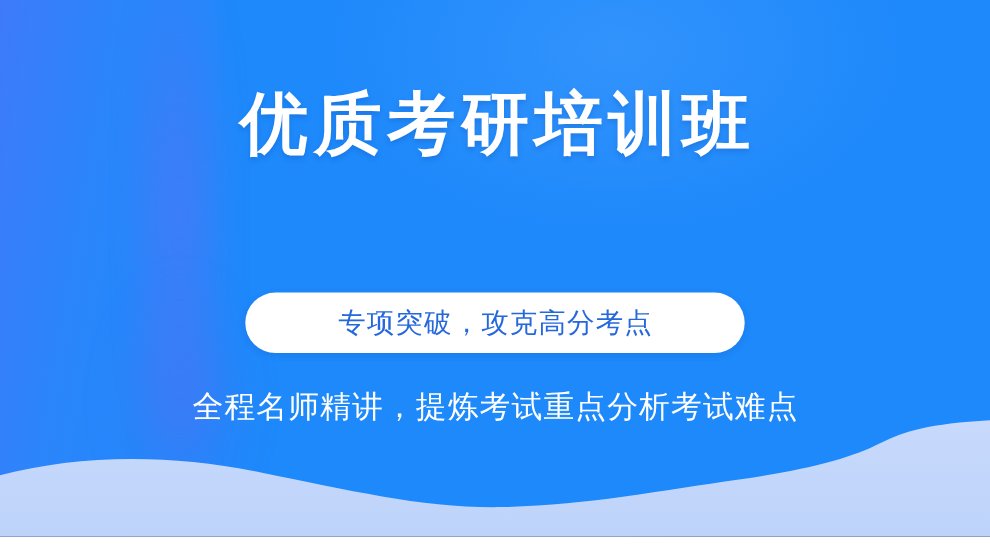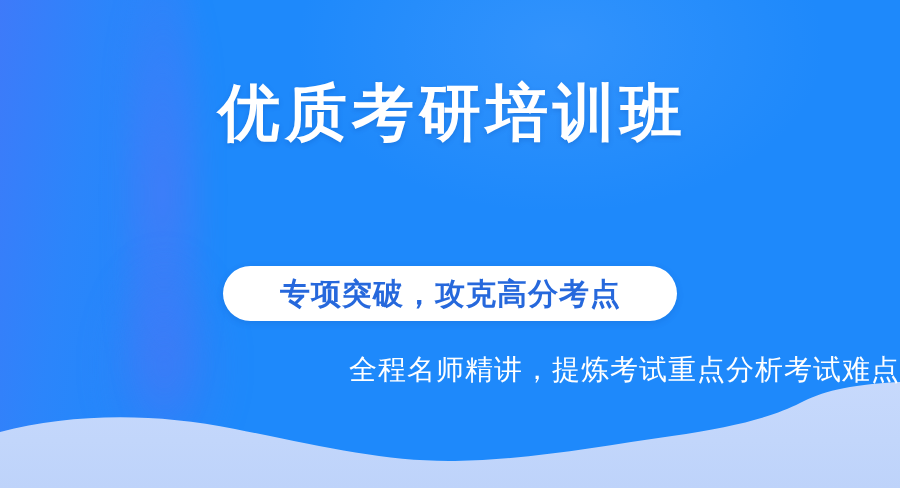--- a/index.html
+++ b/index.html
@@ -147,35 +147,35 @@
     padding: 0 36px;
     border-radius: 28px;
     background: #ffffff;
     display: flex;
     align-items: center;
     justify-content: center;
     box-shadow: 0 2px 7px rgba(12,58,140,0.16);
   }
   .pill-text {
     color: #2668dc;
-    font-size: 30px;
+    font-size: 25px;
     line-height: 34px;
-    font-weight: 700;
+    font-weight: 400;
     letter-spacing: 1px;
     text-indent: 1px;
     white-space: nowrap;
   }
 
   .tagline {
     margin: 0;
     position: absolute;
     top: 352px;
     left: 0;
     right: 0;
-    text-align: right;
+    text-align: center;
     color: #ffffff;
     font-size: 28px;
     line-height: 36px;
     font-weight: 500;
     letter-spacing: 1px;
     text-indent: 1px;
     white-space: nowrap;
   }
 </style>
 </head>

